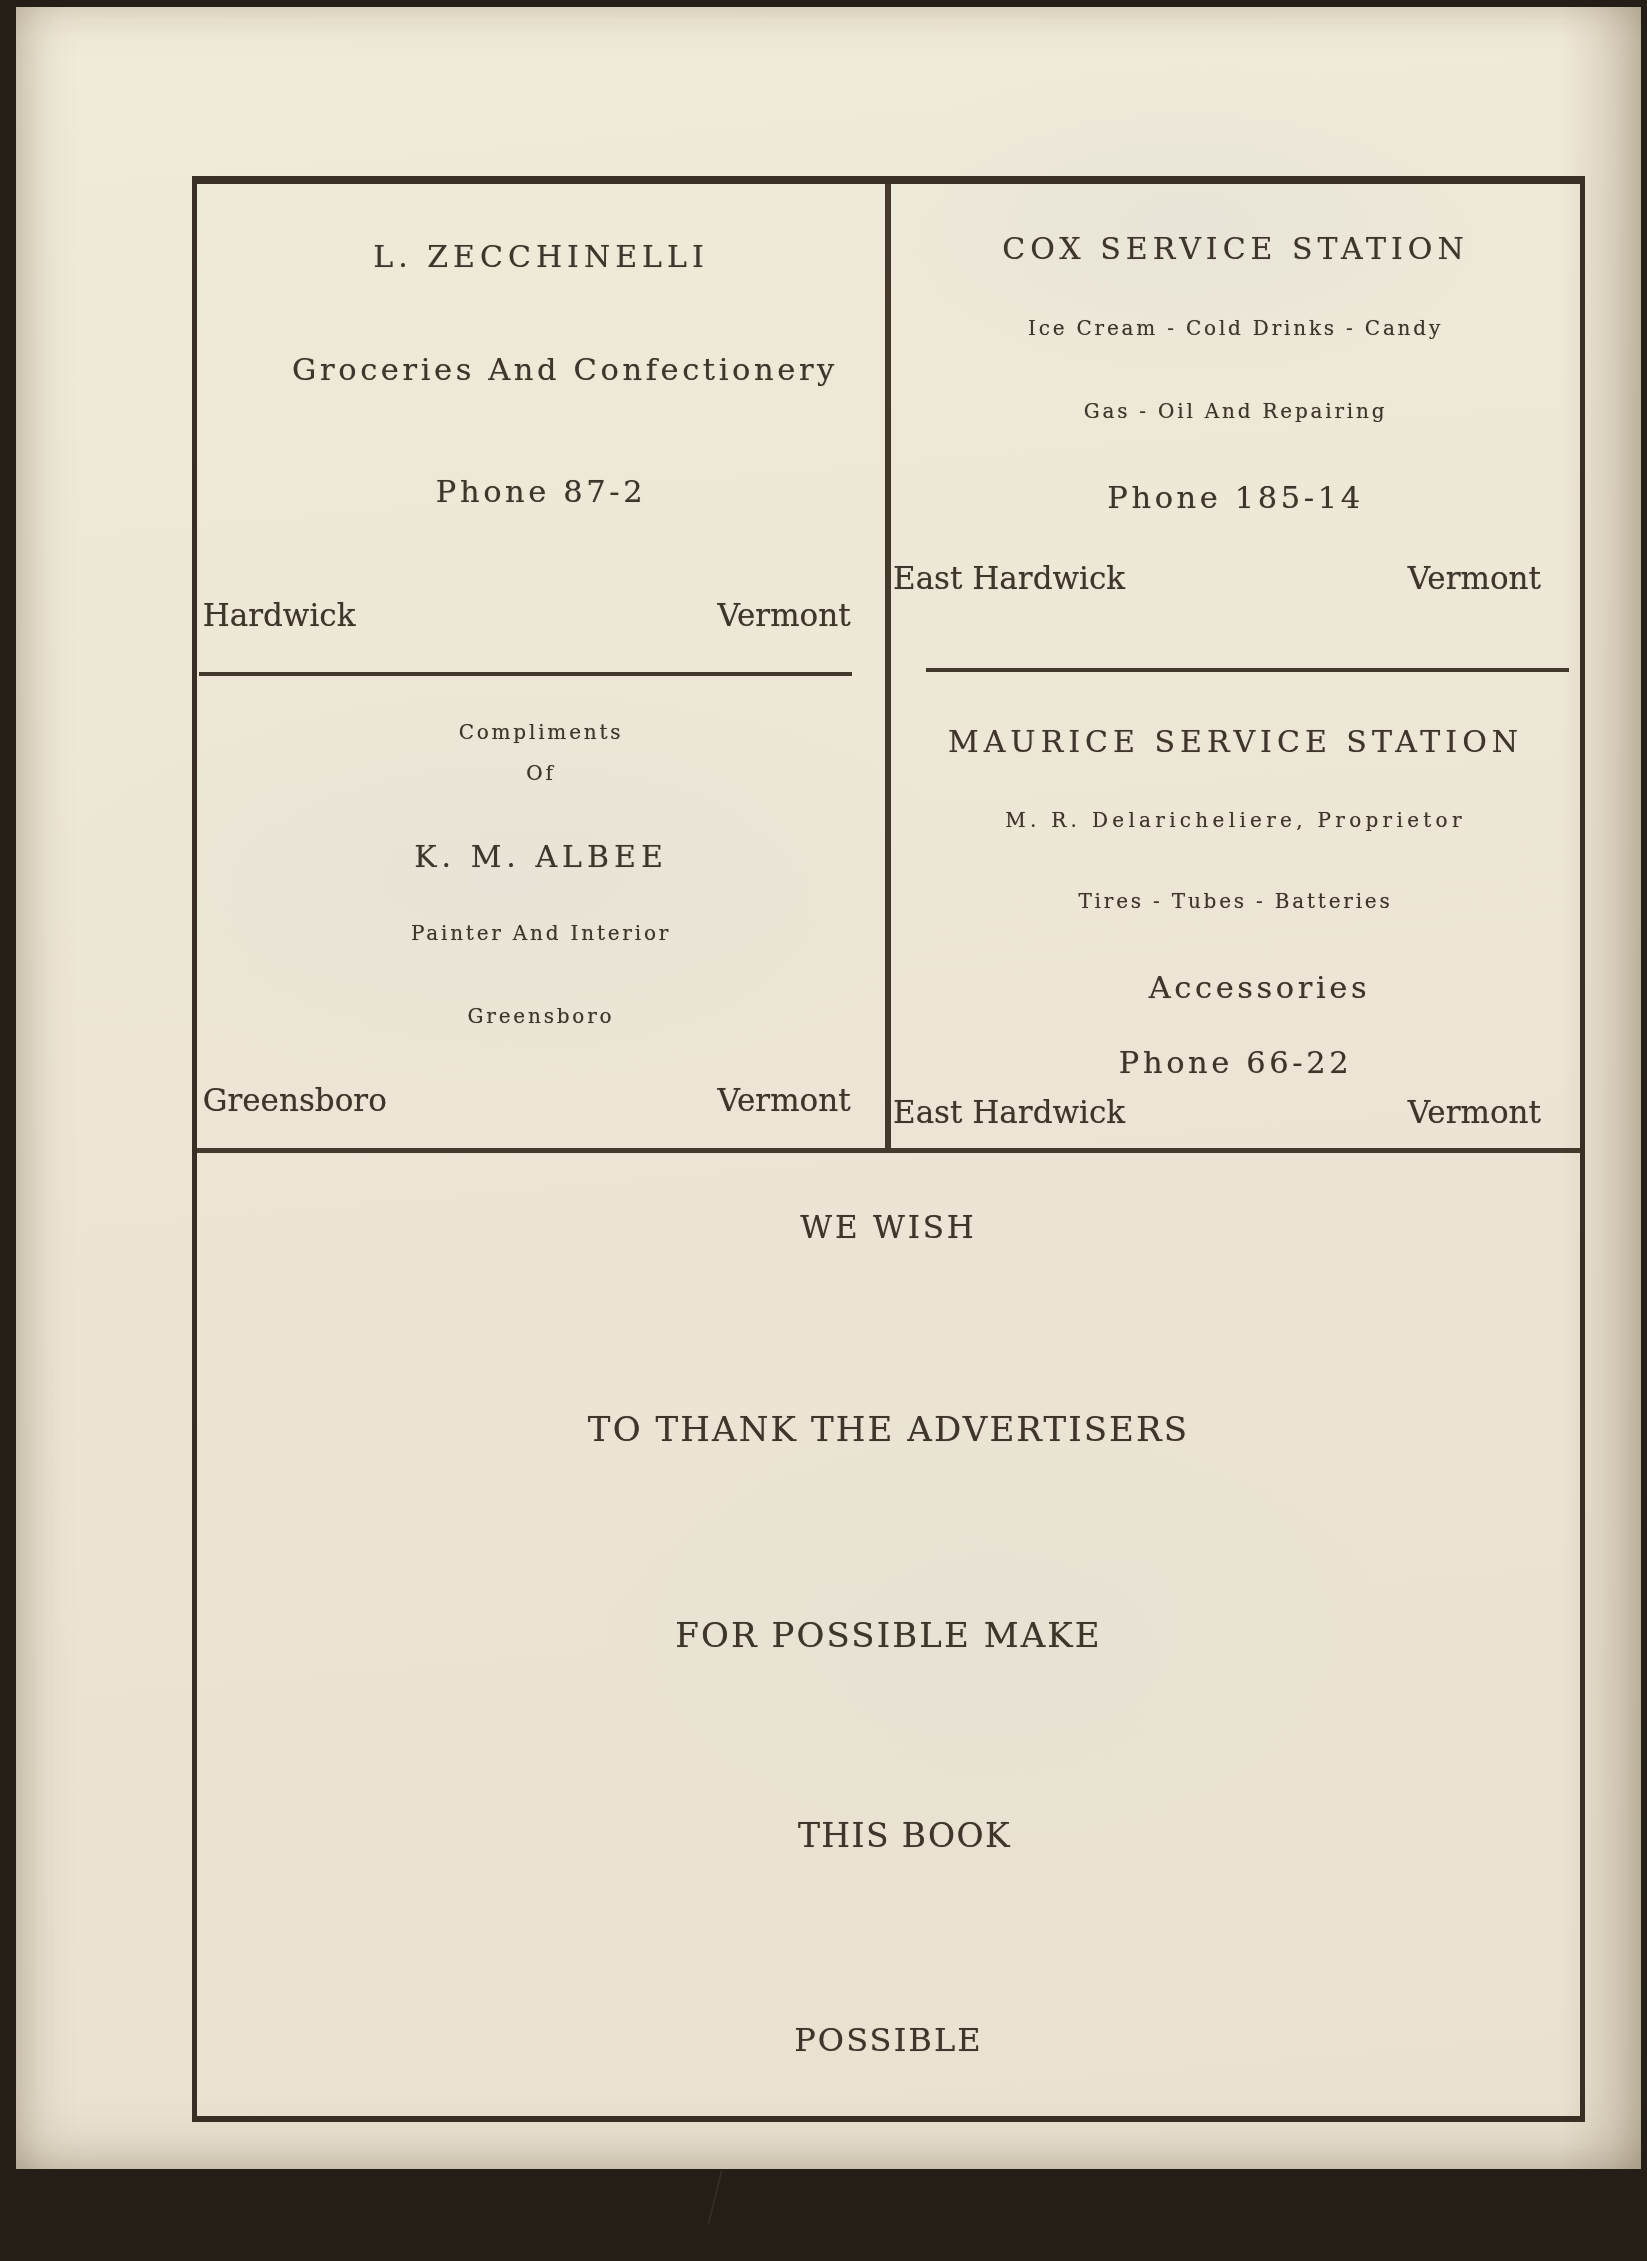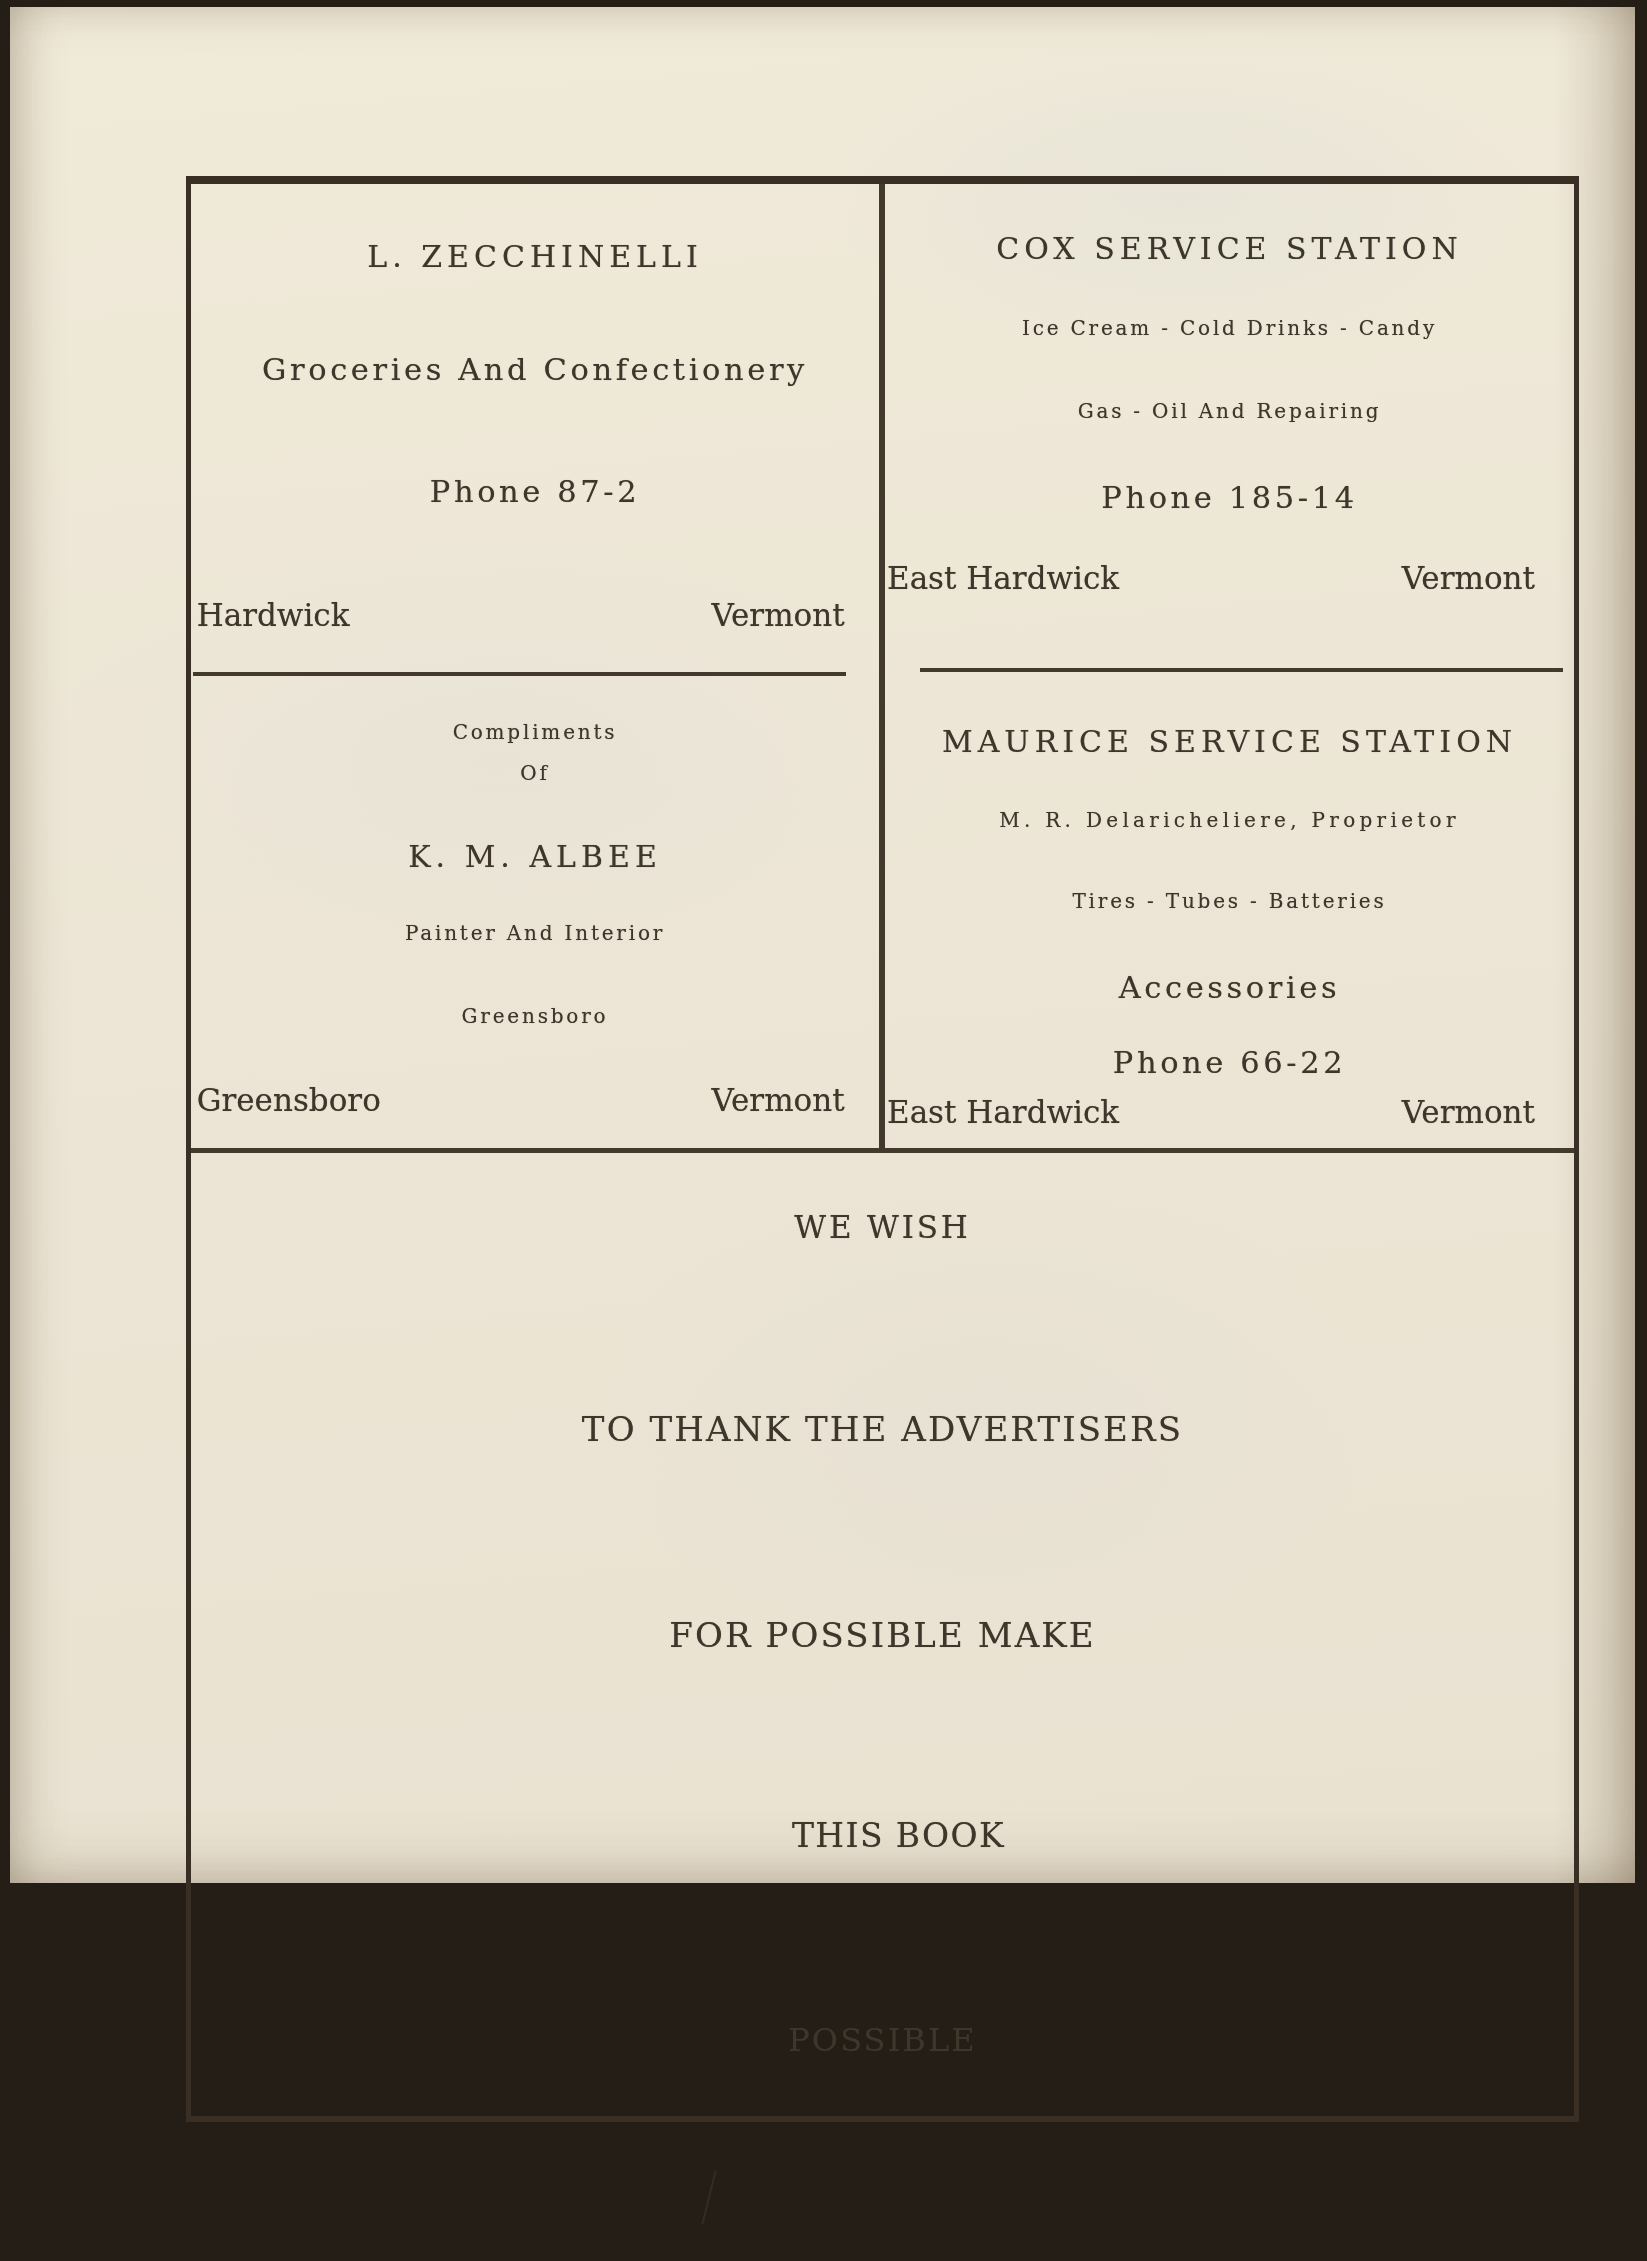--- a/index.html
+++ b/index.html
@@ -5,21 +5,21 @@
   html,body{margin:0;padding:0;}
   body{
     width:1648px;height:2261px;
     background:#241e17;
     position:relative;
     overflow:hidden;
     font-family:"DejaVu Serif","Liberation Serif",serif;
     color:#3e352b;
   }
   .paper{
-    position:absolute;left:10px;top:7px;width:1625px;height:1876px;
+    position:absolute;left:16px;top:7px;width:1625px;height:2162px;
     background:
       radial-gradient(ellipse 497px 227px at 72% 10%, rgba(188,205,214,0.14), transparent 70%),
       radial-gradient(ellipse 639px 298px at 30% 40%, rgba(186,198,212,0.10), transparent 72%),
       radial-gradient(ellipse 568px 355px at 60% 75%, rgba(190,200,210,0.08), transparent 70%),
       linear-gradient(to right, rgba(0,0,0,0) 95%, rgba(110,88,60,0.22) 100%),
       linear-gradient(175deg,#f0ead9 0%, #ece5d5 55%, #e9e2d1 100%);
     box-shadow:
       inset 32px 0 50px -25px rgba(95,75,50,0.28),
       inset -25px 0 50px -25px rgba(100,80,55,0.22),
       inset 0 25px 50px -25px rgba(110,90,65,0.16),
@@ -39,21 +39,21 @@
   .txt{
     position:absolute;line-height:1;white-space:nowrap;
     text-shadow:0 0 0.7px rgba(62,53,43,0.55);
   }
   .col-left{left:0;width:688px;text-align:center;}
   .col-right{left:694px;width:689px;text-align:center;}
   .full{left:0;width:1383px;text-align:center;}
 
   .ad-name{font-size:30px;letter-spacing:5px;}
   .ad-line{font-size:20px;letter-spacing:2.8px;}
-  .ad-line-wide{font-size:30.5px;letter-spacing:3.6px;}
+  .ad-line-wide{font-size:30.5px;letter-spacing:3.6px;padding-left:24px;}
   .phone-line{font-size:30.5px;letter-spacing:3.6px;}
   .city-row{
     position:absolute;display:flex;justify-content:space-between;
     font-size:31px;line-height:1;
     text-shadow:0 0 0.7px rgba(62,53,43,0.55);
   }
   .city-row-left{left:5.7px;width:648px;}
   .city-row-right{left:696px;width:648px;}
 
   .closing-1{font-size:31px;letter-spacing:2.8px;}

